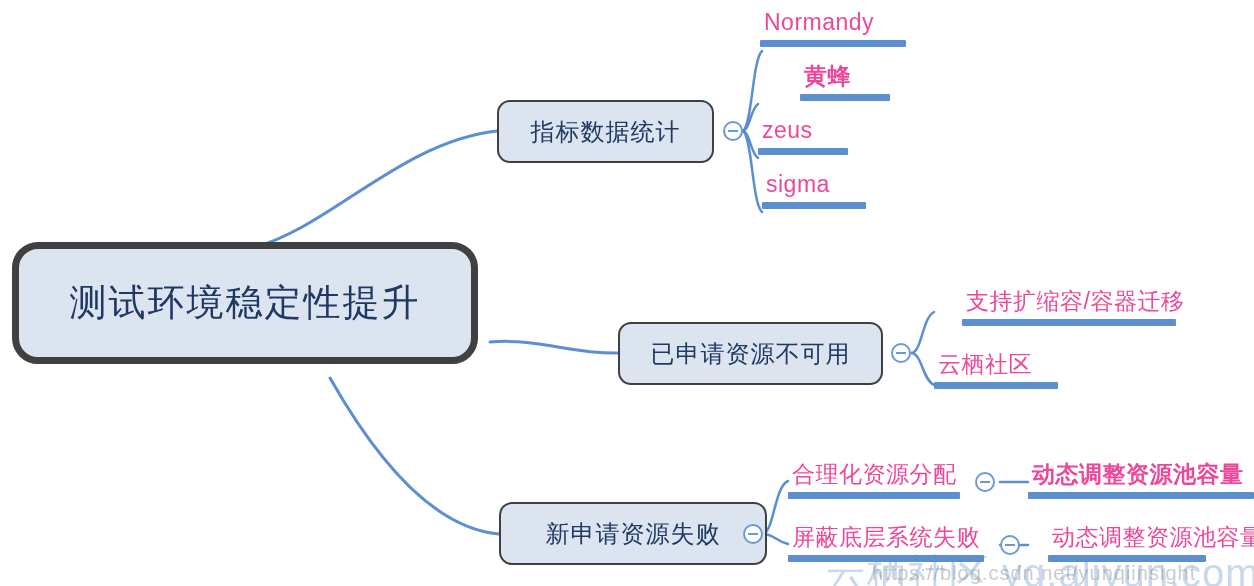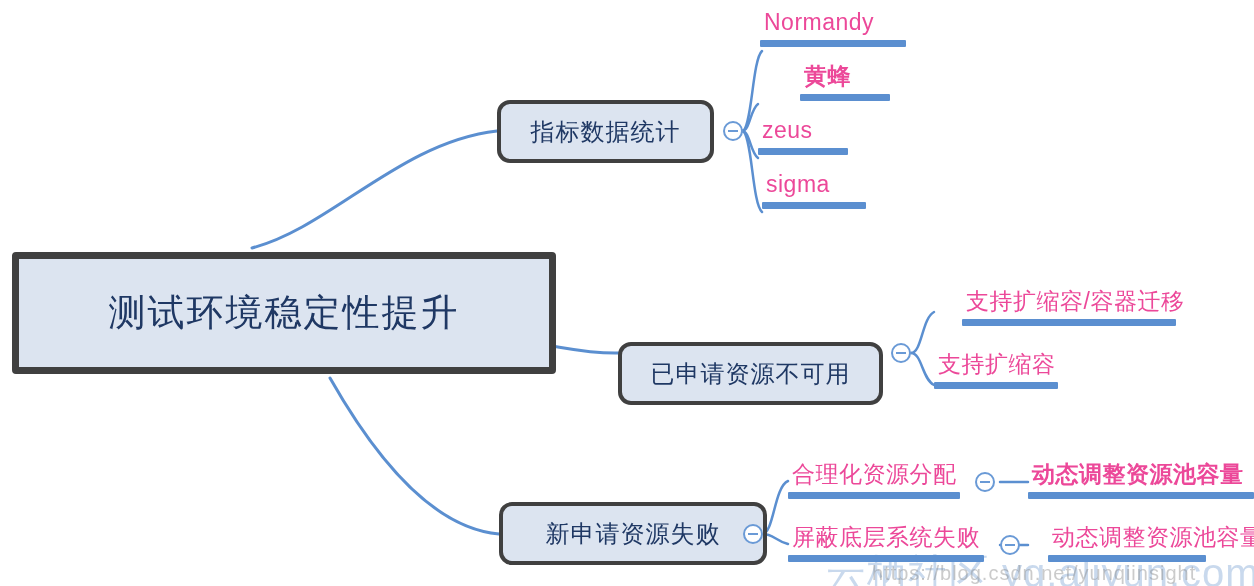--- a/index.html
+++ b/index.html
@@ -26,44 +26,44 @@
     pointer-events: none;
   }
   
   .node {
     position: absolute;
     box-sizing: border-box;
     display: flex;
     align-items: center;
     justify-content: center;
     background: #dce4f0;
-    border: 4px solid #404040;
+    border: 2px solid #404040;
     border-radius: 14px;
     color: #1f3864;
     white-space: nowrap;
     z-index: 3;
   }
   .node.root {
     left: 12px;
-    top: 252px;
-    width: 544px;
+    top: 242px;
+    width: 466px;
     height: 122px;
     border-width: 7px;
-    border-radius: 4px;
+    border-radius: 26px;
     font-size: 37px;
     letter-spacing: 2px;
   }
   .node.branch {
     height: 63px;
     border-radius: 13px;
     font-size: 24px;
     letter-spacing: 1px;
   }
   .node.b1 { left: 497px; top: 100px;  width: 217px; }
-  .node.b2 { left: 618px; top: 322px;  width: 265px; margin-top: 20px; }
+  .node.b2 { left: 618px; top: 322px;  width: 265px; }
   .node.b3 { left: 499px; top: 502px;  width: 268px; }
 
   
   .leaf {
     position: absolute;
     box-sizing: border-box;
     color: #ec4899;
     white-space: nowrap;
     z-index: 3;
     line-height: 1;
@@ -188,21 +188,21 @@
     <span>已申请资源不可用</span>
   </div>
   <div class="toggle" style="left:891px; top:343px;"></div>
 
   <div class="leaf" style="left:934px; top:290px; width:214px;margin-left:28px;">
     <span class="leaf-label">支持扩缩容/容器迁移</span>
     <span class="leaf-rule"></span>
   </div>
 
   <div class="leaf" style="left:934px; top:353px; width:124px;">
-    <span class="leaf-label">支持扩缩容</span>
+    <span class="leaf-label">云栖社区</span>
     <span class="leaf-rule"></span>
   </div>
 
   <div class="node branch b3">
     <span>新申请资源失败</span>
   </div>
   <div class="toggle" style="left:743px; top:524px;"></div>
 
   <div class="leaf" style="left:788px; top:463px; width:172px;">
     <span class="leaf-label">合理化资源分配</span>

